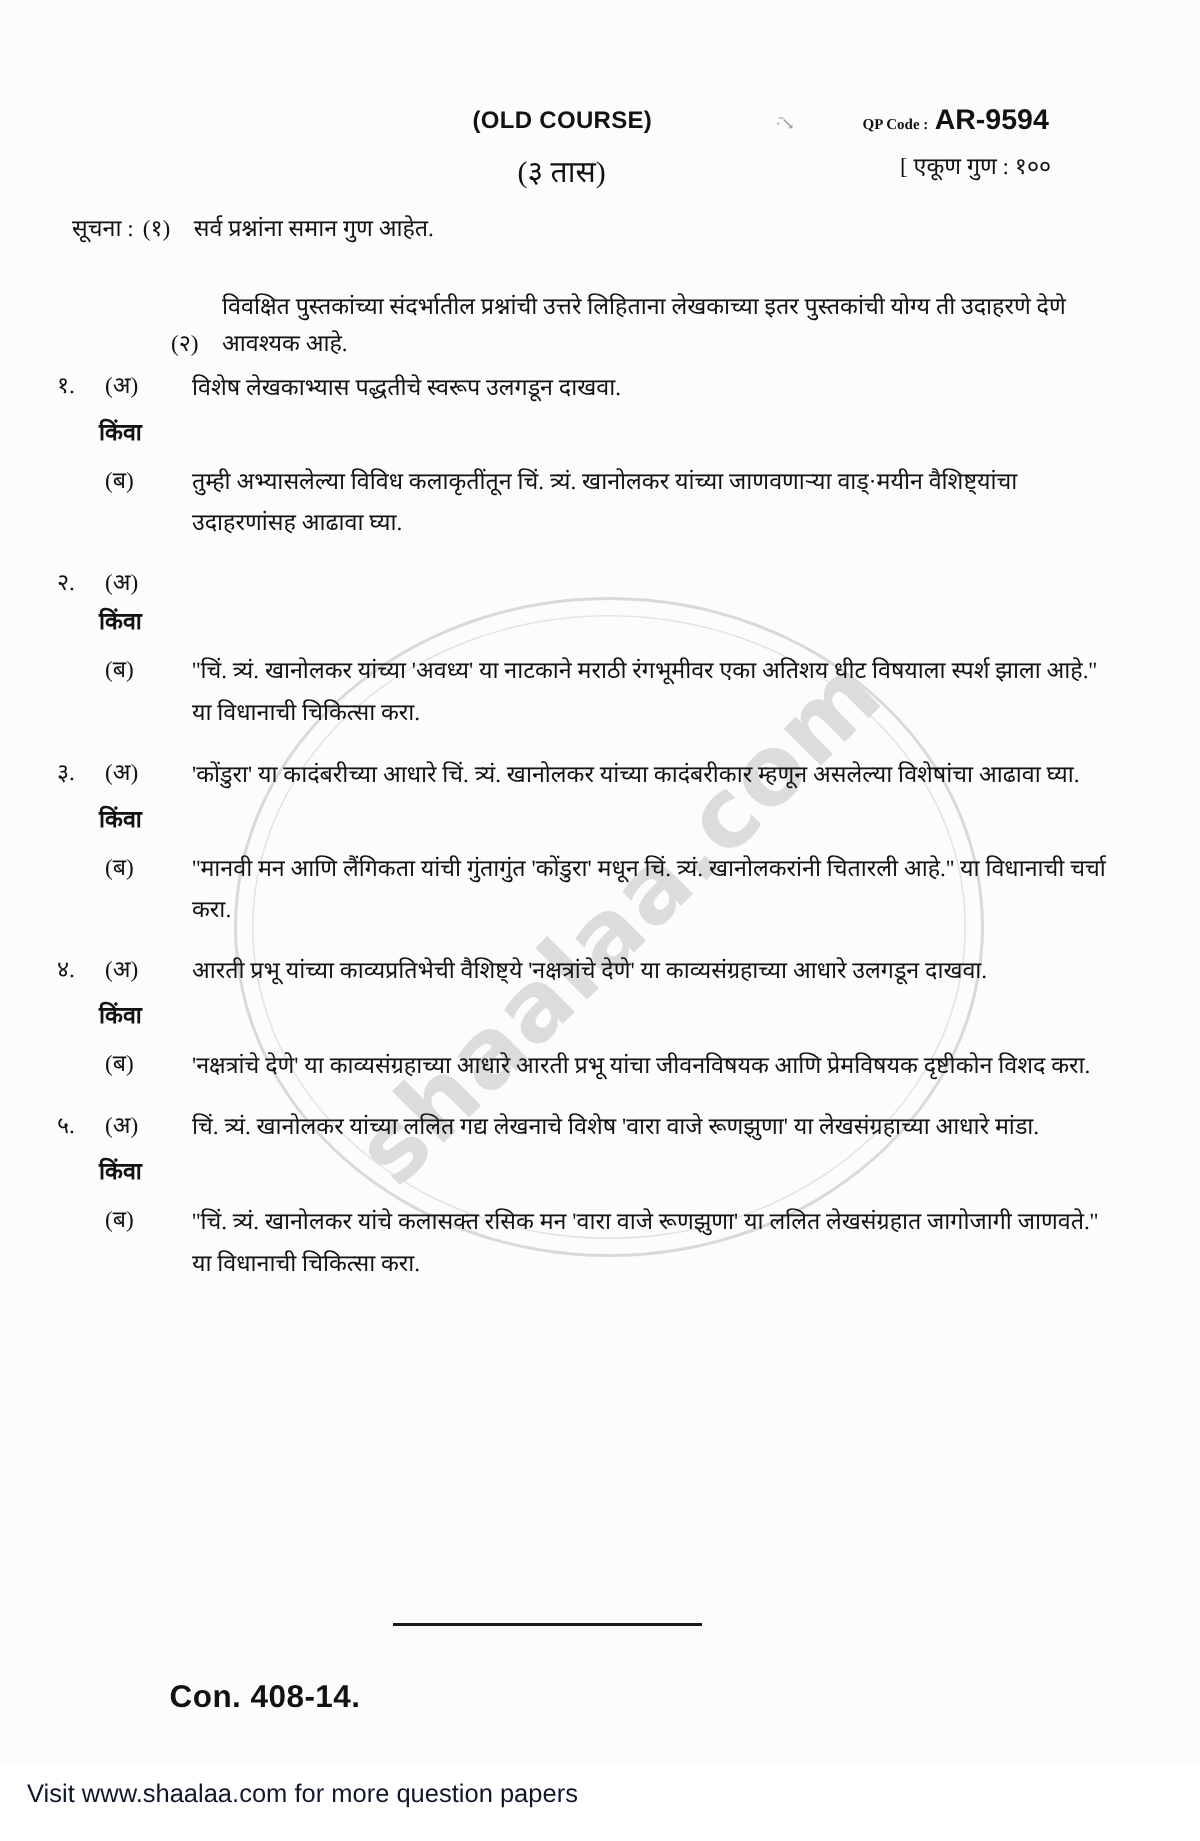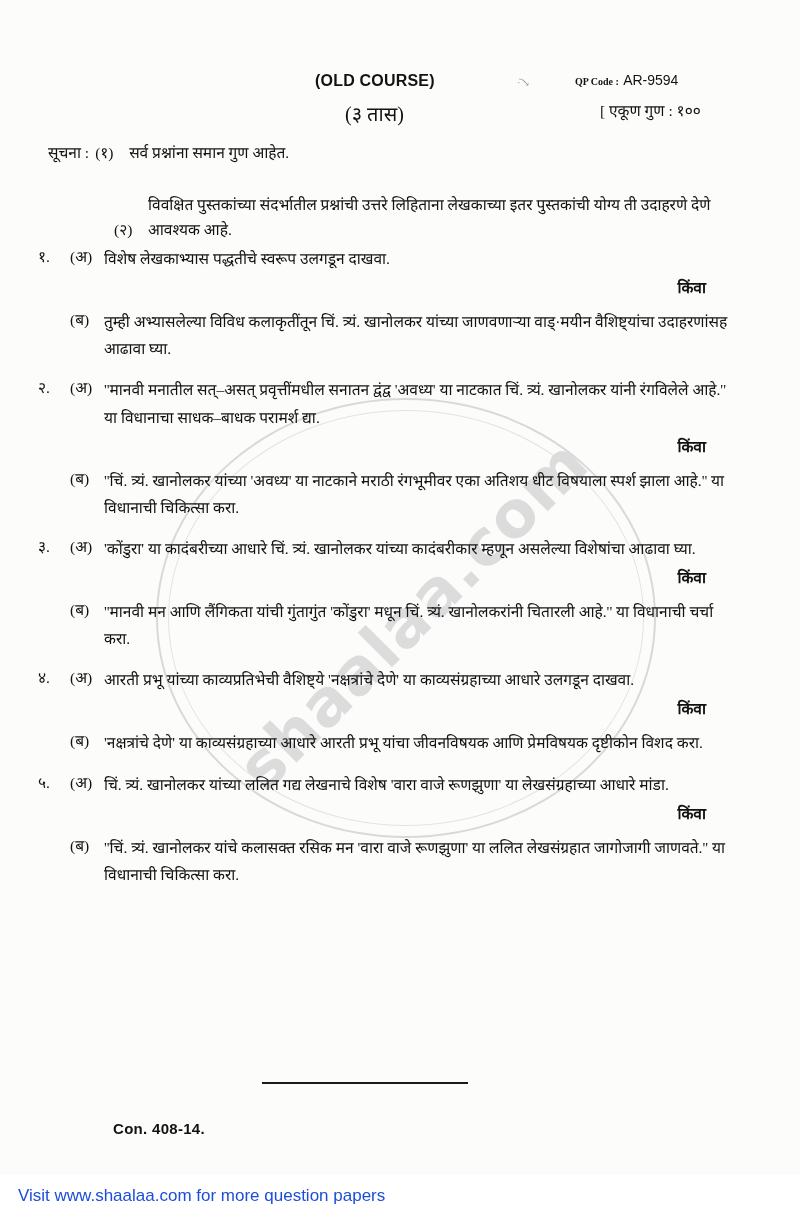--- a/index.html
+++ b/index.html
@@ -94,21 +94,21 @@
     font-size: 20px;
   }
   .qp-code {
     left: 575px;
     top: 70px;
     font-size: 17px;
     font-weight: 700;
     white-space: nowrap;
   }
   .qp-code .lbl { font-weight: 700; font-size: 10px; }
-  .qp-code .val { font-family: "Liberation Sans", sans-serif; font-size: 14px; font-weight: 400; }
+  .qp-code .val { font-family: "Liberation Sans", sans-serif; font-size: 19px; font-weight: 700; }
   .marks {
     left: 600px;
     top: 99px;
     font-size: 15.5px;
     white-space: nowrap;
   }
   .smudge {
     position: absolute;
     left: 517px;
     top: 76px;
@@ -155,25 +155,26 @@
   }
   .q-part {
     flex: 0 0 auto;
     width: 34px;
     text-align: left;
   }
   .q-text {
     flex: 1 1 auto;
     line-height: 1.75;
     max-width: 630px;
+    margin-left: 24px;
   }
   .q-row.sub { margin-top: 10px; }
   .q-row.sub .q-num { width: 32px; }
   .or {
-    text-align: right;
+    text-align: left;
     width: 640px;
     margin: 4px 0 0 28px;
     font-size: 15.5px;
     font-weight: 600;
   }
 
   
   .rule {
     position: absolute;
     left: 262px;
@@ -181,41 +182,41 @@
     width: 206px;
     height: 0;
     border-top: 2px solid #1a1a1a;
     z-index: 2;
   }
   .con-no {
     position: absolute;
     left: 113px;
     top: 1120px;
     font-family: "Liberation Sans", sans-serif;
-    font-size: 15px;
+    font-size: 21px;
     font-weight: 700;
     letter-spacing: 0.3px;
     z-index: 2;
   }
   .banner {
     position: absolute;
     left: 0;
     top: 1175px;
     width: 800px;
     height: 52px;
     background: #ffffff;
     border-top: 1px solid #ffffff;
   }
   .banner-text {
     position: absolute;
     left: 18px;
     top: 1186px;
     font-family: "Liberation Sans", sans-serif;
     font-size: 17px;
-    color: #1d4ed8;
+    color: #0f172a;
   }
 </style>
 </head>
 <body>
 
 <div class="page">
   <div class="sheet">
 
     <div class="watermark">
       <div class="wm-circle"></div>
@@ -258,21 +259,20 @@
           <span class="q-num"></span>
           <span class="q-part">(ब)</span>
           <span class="q-text">तुम्ही अभ्यासलेल्या विविध कलाकृतींतून चिं. त्र्यं. खानोलकर यांच्या जाणवणाऱ्या वाड्·मयीन वैशिष्ट्यांचा उदाहरणांसह आढावा घ्या.</span>
         </div>
       </div>
 
       <div class="q-block">
         <div class="q-row">
           <span class="q-num">२.</span>
           <span class="q-part">(अ)</span>
-          <span class="q-text">''मानवी मनातील सत्–असत् प्रवृत्तींमधील सनातन द्वंद्व 'अवध्य' या नाटकात चिं. त्र्यं. खानोलकर यांनी रंगविलेले आहे.'' या विधानाचा साधक–बाधक परामर्श द्या.</span>
         </div>
         <div class="or">किंवा</div>
         <div class="q-row sub">
           <span class="q-num"></span>
           <span class="q-part">(ब)</span>
           <span class="q-text">''चिं. त्र्यं. खानोलकर यांच्या 'अवध्य' या नाटकाने मराठी रंगभूमीवर एका अतिशय धीट विषयाला स्पर्श झाला आहे.'' या विधानाची चिकित्सा करा.</span>
         </div>
       </div>
 
       <div class="q-block">

